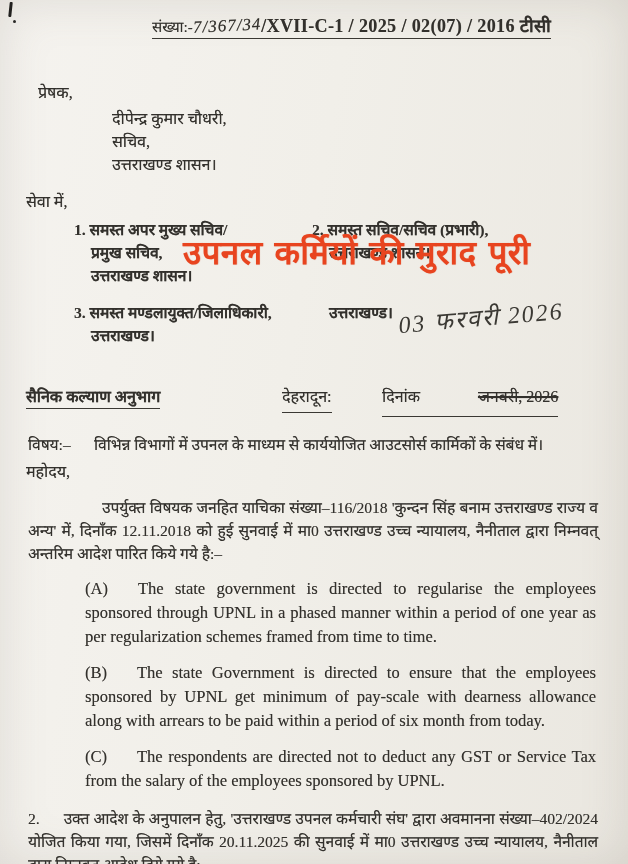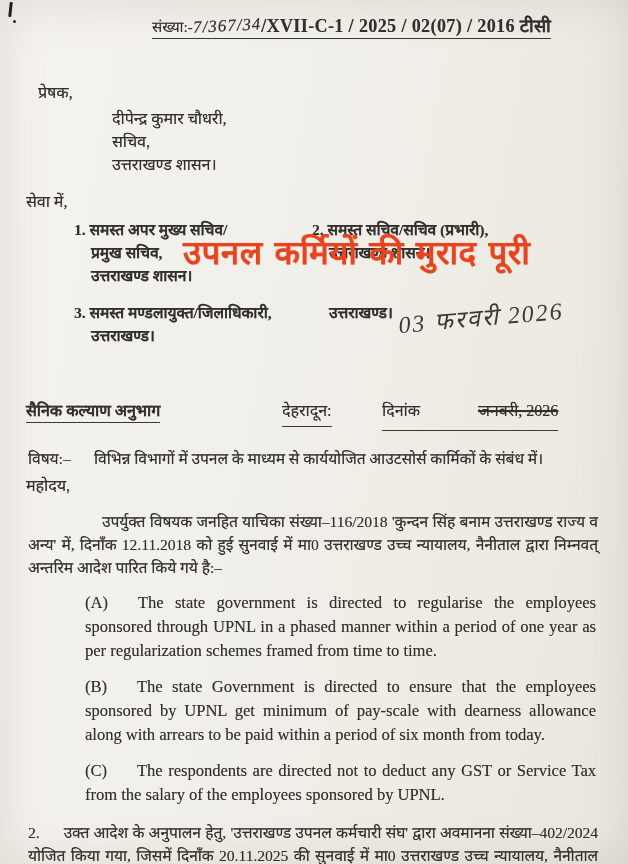--- a/index.html
+++ b/index.html
@@ -37,21 +37,21 @@
     letter-spacing:0.5px;
     text-shadow:0.4px 0.4px 0.8px rgba(210,60,20,0.45);
   }
   
   .hand-date{
     position:absolute; left:398px; top:300px;
     font-style:italic; font-size:24px; letter-spacing:2px;
     color:#3b3934; transform:rotate(-5deg); white-space:nowrap;
   }
   
-  .section-row{ position:relative; margin:38px 26px 0 26px; height:26px; font-size:16px;}
+  .section-row{ position:relative; margin:24px 26px 0 26px; height:26px; font-size:16px;}
   .section-name{ position:absolute; left:0; top:0; font-weight:bold; border-bottom:1.6px solid #3a3833; padding-bottom:1px;}
   .place{ position:absolute; left:256px; top:0; border-bottom:1.6px solid #3a3833; padding-bottom:5px;}
   .date-group{ position:absolute; left:356px; top:0; border-bottom:1.6px solid #3a3833; padding-bottom:9px; white-space:nowrap;}
   .date-gap{ display:inline-block; width:58px;}
   .date-struck{ text-decoration:line-through; text-decoration-thickness:1.5px;}
   
   .subject-row{ display:flex; margin:22px 26px 0 28px; font-size:15.5px; line-height:23px;}
   .subject-label{ flex:0 0 66px; white-space:nowrap;}
   .subject-text{ flex:1; padding-right:12px; text-align:justify;}
   .salutation{ margin:4px 0 0 26px; font-size:16px;}

